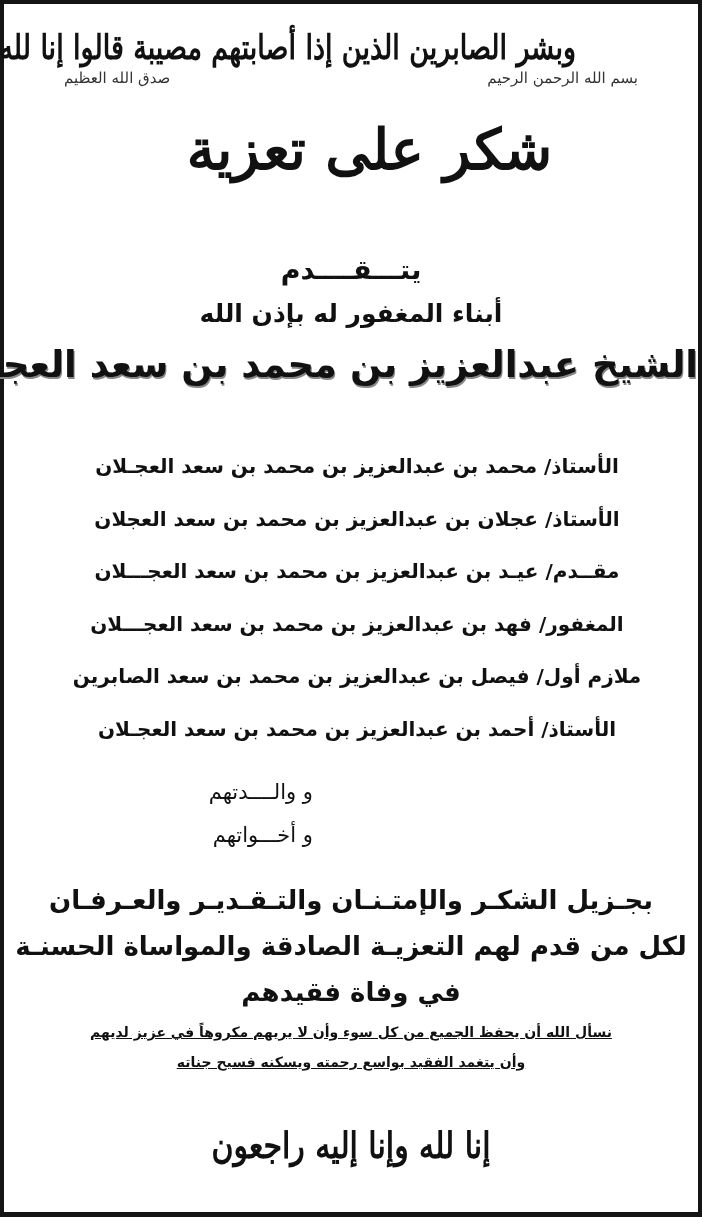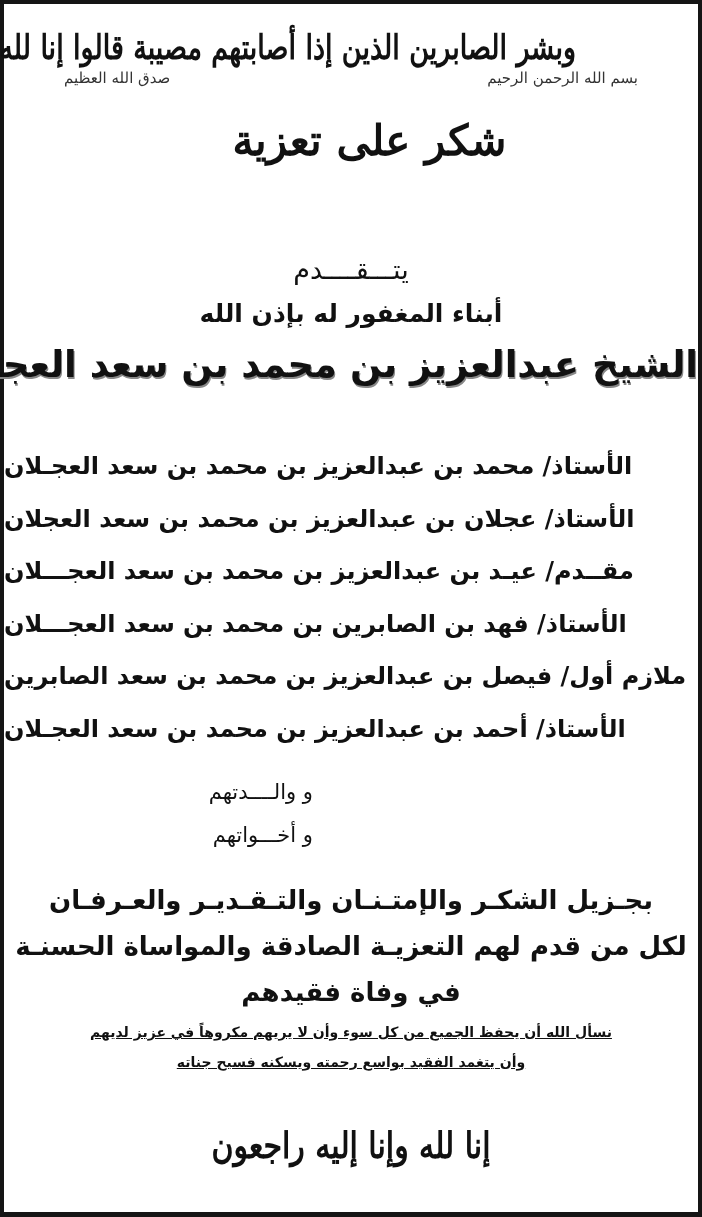--- a/index.html
+++ b/index.html
@@ -24,33 +24,33 @@
       transform: scaleY(1.25);
     }
     .side-small {
       position: absolute; top: 26px; font-size: 15px;
       font-family: "DejaVu Serif", serif; color: #333; margin-top: 17px;
     }
     .basmala { right: 60px; }
     .sadaq { left: 60px; }
     .title {
       top: 112px; font-family: "DejaVu Serif", serif;
-      font-size: 42px; font-weight: bold; letter-spacing: -1px; margin-left: 37px;
+      font-size: 56px; font-weight: bold; letter-spacing: -1px; margin-left: 37px;
     }
-    .presents { top: 250px; font-size: 27px; font-weight: normal; }
+    .presents { top: 250px; font-size: 27px; font-weight: bold; }
     .sons-of { top: 295px; font-size: 25px; font-weight: bold; }
     .deceased {
       top: 339px; font-size: 37px; font-weight: bold; letter-spacing: -0.5px;
       text-shadow: 1px 2px 0 #888;
     }
     .names { position: absolute; top: 436px; left: 0; right: 0; }
     .name-row {
       height: 52.5px; line-height: 52.5px;
-      font-size: 24px; font-weight: bold; text-align: left;
-      letter-spacing: -0.3px; white-space: nowrap;
+      font-size: 20px; font-weight: bold; text-align: center;
+      letter-spacing: -0.3px; white-space: nowrap; margin-left: 12px;
     }
     .family { position: absolute; top: 767px; right: 385px; text-align: right; }
     .family-row { height: 43px; line-height: 43px; font-size: 21px; font-weight: normal; }
     .thanks { position: absolute; top: 873px; left: 0; right: 0; }
     .thanks-row {
       height: 46px; line-height: 46px; font-size: 26px; font-weight: bold;
       text-align: center; white-space: nowrap; letter-spacing: -0.3px;
     }
     .prayer { position: absolute; top: 1013px; left: 0; right: 0; }
     .prayer-row {
@@ -76,21 +76,21 @@
   <div class="abs title">شكر على تعزية</div>
 
   <div class="abs presents">يتـــقــــدم</div>
   <div class="abs sons-of">أبناء المغفور له بإذن الله</div>
   <div class="abs deceased">الشيخ عبدالعزيز بن محمد بن سعد العجلان</div>
 
   <div class="names">
     <div class="name-row">الأستاذ/ محمد بن عبدالعزيز بن محمد بن سعد العجـلان</div>
     <div class="name-row">الأستاذ/ عجلان بن عبدالعزيز بن محمد بن سعد العجلان</div>
     <div class="name-row">مقــدم/ عيـد بن عبدالعزيز بن محمد بن سعد العجـــلان</div>
-    <div class="name-row">الأستاذ/ فهد بن الصابرين بن محمد بن سعد العجـــلان</div>
+    <div class="name-row">المغفور/ فهد بن عبدالعزيز بن محمد بن سعد العجـــلان</div>
     <div class="name-row">ملازم أول/ فيصل بن عبدالعزيز بن محمد بن سعد الصابرين</div>
     <div class="name-row">الأستاذ/ أحمد بن عبدالعزيز بن محمد بن سعد العجـلان</div>
   </div>
 
   <div class="family">
     <div class="family-row">و والــــدتهم</div>
     <div class="family-row">و أخـــواتهم</div>
   </div>
 
   <div class="thanks">

